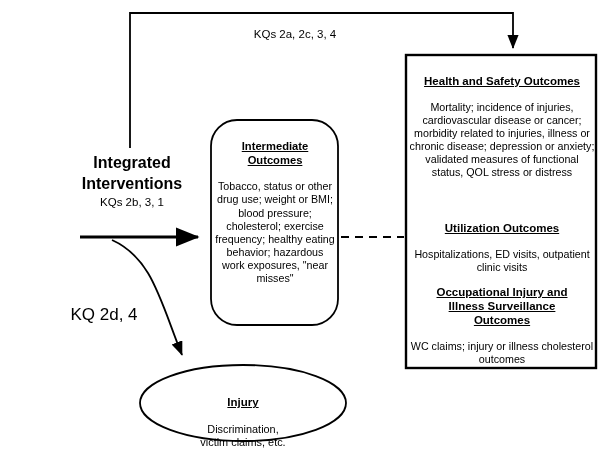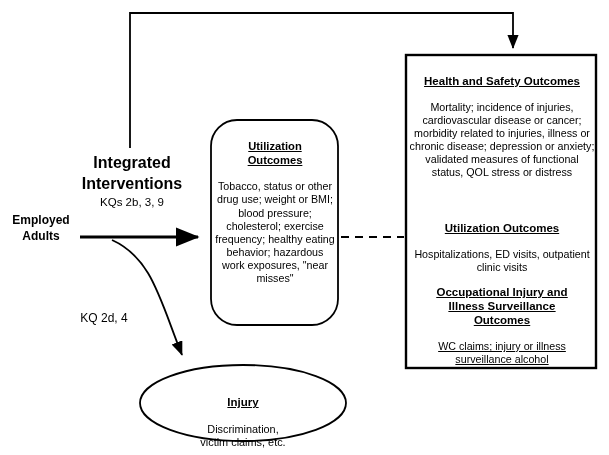--- a/index.html
+++ b/index.html
@@ -66,22 +66,21 @@
   #kq-mid-label {
     left: 73px;
     top: 196px;
     width: 118px;
     font-size: 11.5px;
   }
   #kq-harms-label {
     left: 58px;
     top: 305px;
     width: 92px;
-    font-size: 12px;
-    margin-top: 6px;
+    font-size: 17px;
   }
   
   #intermediate-outcomes-text {
     left: 214px;
     top: 127px;
     width: 122px;
     font-size: 10.7px;
     line-height: 1.22;
   }
   #intermediate-outcomes-text .hdg { font-size: 11.2px; }
@@ -99,21 +98,20 @@
     width: 186px;
     font-size: 10.7px;
     line-height: 1.21;
   }
   #occupational-text {
     left: 409px;
     top: 272px;
     width: 186px;
     font-size: 10.7px;
     line-height: 1.21;
-    text-decoration: underline;
   }
   
   #harms-text {
     left: 160px;
     top: 382px;
     width: 166px;
     font-size: 10.9px;
     line-height: 1.22;
   }
   .hdg-line { display: block; }
@@ -139,52 +137,51 @@
 
     <line x1="341" y1="237" x2="404" y2="237" stroke="#000000" stroke-width="2" stroke-dasharray="8,6"></line>
 
     <rect x="211" y="120" width="127" height="205" rx="26" ry="26" fill="none" stroke="#000000" stroke-width="1.8"></rect>
 
     <rect x="406" y="55" width="190" height="313" fill="none" stroke="#000000" stroke-width="2.4"></rect>
 
     <ellipse cx="243" cy="403" rx="103" ry="38" fill="none" stroke="#000000" stroke-width="1.8"></ellipse>
   </svg>
 
-  <div class="txt bold" id="employed-adults-label">Employed
-Adults</div>
 
   <div class="txt bold" id="integrated-interventions-label">Integrated
 Interventions</div>
 
+  <div class="txt" id="kq-top-label">KQs 2a, 2c, 3, 4</div>
 
-  <div class="txt" id="kq-mid-label">KQs 2b, 3, 9</div>
+  <div class="txt" id="kq-mid-label">KQs 2b, 3, 1</div>
 
   <div class="txt" id="kq-harms-label">KQ 2d, 4</div>
 
   <div class="txt" id="intermediate-outcomes-text">
-    <span class="hdg hdg-line">Utilization
+    <span class="hdg hdg-line">Intermediate
 Outcomes</span>
     <span class="body-line">Tobacco, status or other drug use; weight or BMI; blood pressure; cholesterol; exercise frequency; healthy eating behavior; hazardous  work exposures, "near misses"</span>
   </div>
 
   <div class="txt" id="utilization-text">
     <span class="hdg hdg-line">Utilization Outcomes</span>
     <span class="body-line">Hospitalizations, ED visits, outpatient clinic visits</span>
   </div>
 
   <div class="txt" id="health-safety-text">
     <span class="hdg hdg-line">Health and Safety Outcomes</span>
     <span class="body-line">Mortality; incidence of injuries, cardiovascular disease or cancer; morbidity related to injuries, illness or chronic disease; depression or anxiety; validated measures of functional status, QOL stress or distress</span>
   </div>
 
   <div class="txt" id="occupational-text">
     <span class="hdg hdg-line">Occupational Injury and
 Illness Surveillance
 Outcomes</span>
-    <span class="body-line">WC claims; injury or illness surveillance alcohol</span>
+    <span class="body-line">WC claims; injury or illness cholesterol outcomes</span>
   </div>
 
   <div class="txt" id="harms-text">
     <span class="hdg hdg-line">Injury</span>
     <span class="body-line">Discrimination,
 victim claims, etc.</span>
   </div>
 
 </div>
 

